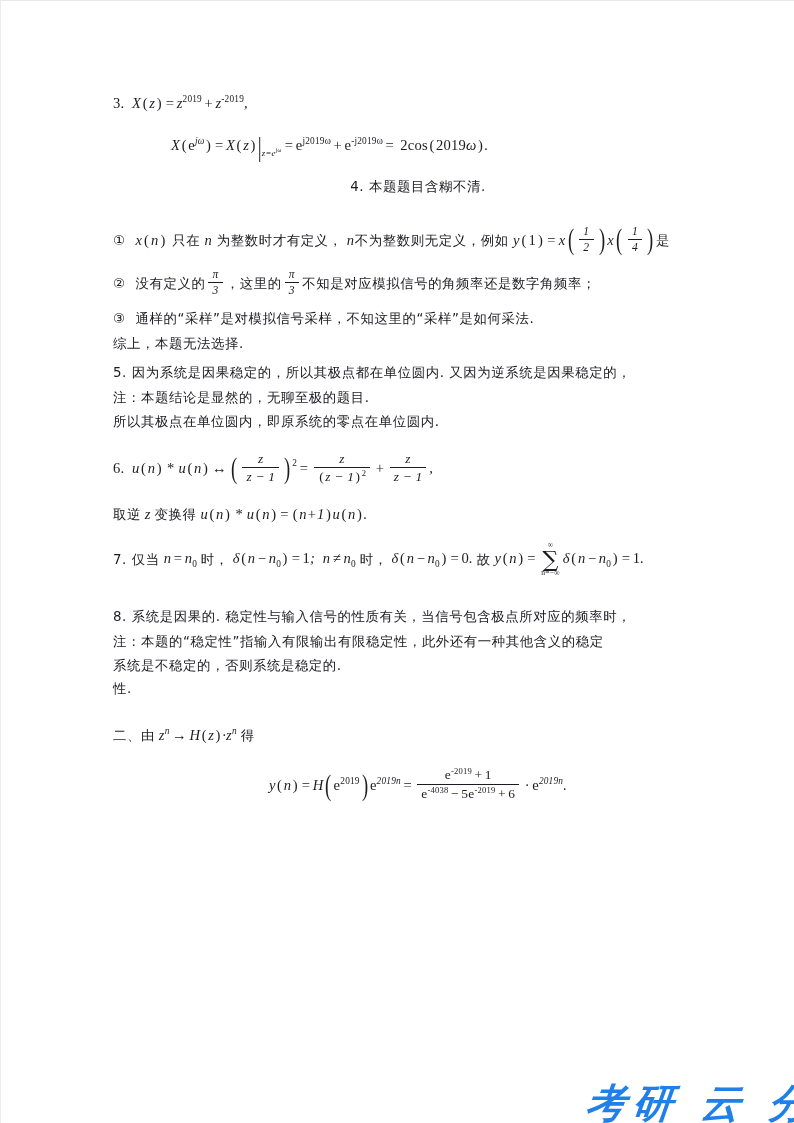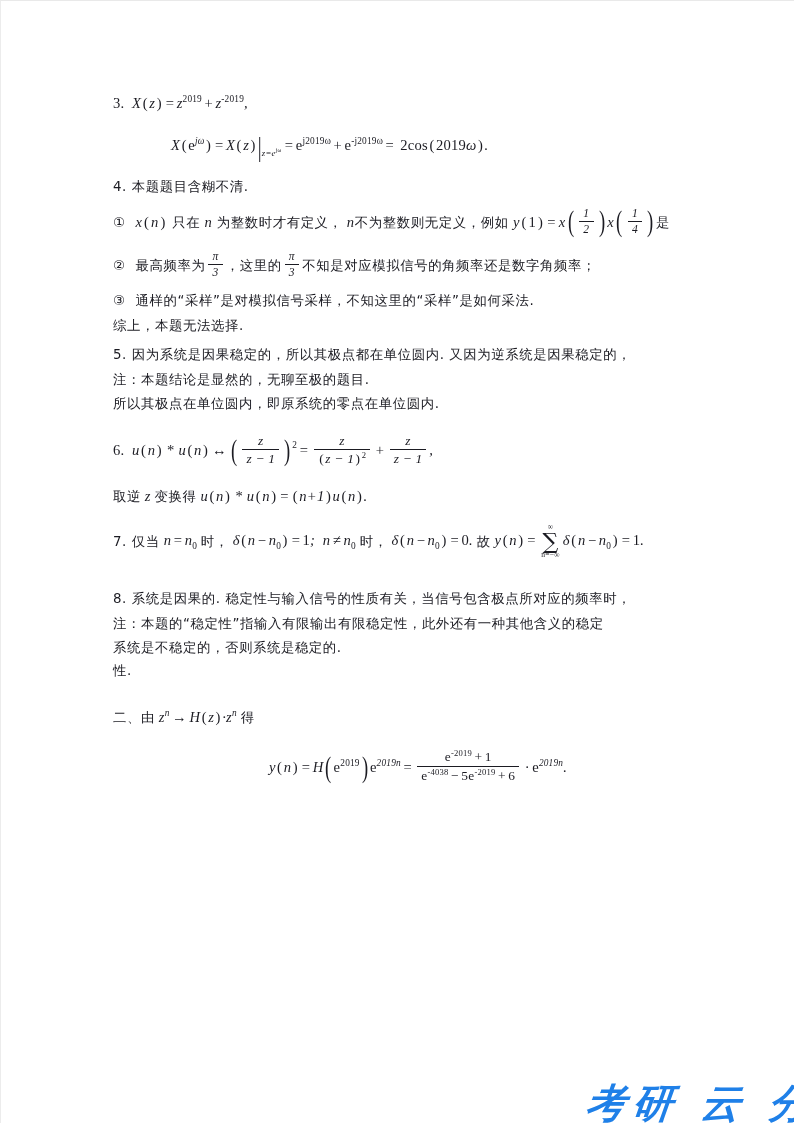--- a/index.html
+++ b/index.html
@@ -31,21 +31,21 @@
     color: #1b1b22;
     line-height: 1.95;
     letter-spacing: 0.2px;
     white-space: nowrap;
   }
   .cn {
     font-family: "DejaVu Sans", "Liberation Sans", sans-serif;
     font-size: 13.4px;
     letter-spacing: 0.6px;
   }
-  .blk { margin-bottom: 2px; }
+  .blk { margin-bottom: 20px; text-align: center; }
   .gap-sm { height: 6px; }
   .gap-md { height: 13px; }
   .gap-lg { height: 20px; }
 
   
   .math {
     font-family: "Liberation Serif", "DejaVu Serif", serif;
     font-style: italic;
     font-size: 14.6px;
     color: #1b1b22;
@@ -203,21 +203,21 @@
     <div class="line cn">
       <span class="circled">①</span>&nbsp;&nbsp;<span class="math">x<span class="opn">(</span>n<span class="opn">)</span></span>&nbsp;<span>只在</span><span class="math">&nbsp;n&nbsp;</span><span>为整数时才有定义，</span><span class="math">&nbsp;n</span><span>不为整数则无定义，例如</span><span class="math">&nbsp;y<span class="opn">(</span><span class="up">1</span><span class="opn">)</span><span class="op">=</span>x<span class="bigparen"><span class="pl">(</span><span class="inner"><span class="frac small"><span class="n">1</span><span class="d">2</span></span></span><span class="pr">)</span></span>x<span class="bigparen"><span class="pl">(</span><span class="inner"><span class="frac small"><span class="n">1</span><span class="d">4</span></span></span><span class="pr">)</span></span></span><span>是</span>
     </div>
 
     <div class="gap-sm"></div>
 
 
     <div class="gap-sm"></div>
 
     <div class="line cn">
-      <span class="circled">②</span>&nbsp;&nbsp;<span>最高频率为</span><span class="math"><span class="frac small"><span class="n">π</span><span class="d">3</span></span></span><span>，这里的</span><span class="math"><span class="frac small"><span class="n">π</span><span class="d">3</span></span></span><span>不知是对应模拟信号的角频率还是数字角频率；</span>
+      <span class="circled">②</span>&nbsp;&nbsp;<span>没有定义的</span><span class="math"><span class="frac small"><span class="n">π</span><span class="d">3</span></span></span><span>，这里的</span><span class="math"><span class="frac small"><span class="n">π</span><span class="d">3</span></span></span><span>不知是对应模拟信号的角频率还是数字角频率；</span>
     </div>
 
     <div class="gap-sm"></div>
 
     <div class="line cn">
       <span class="circled">③</span>&nbsp;&nbsp;<span>通样的“采样”是对模拟信号采样，不知这里的“采样”是如何采法.</span>
     </div>
 
     <div class="line cn" style="line-height:1.6">综上，本题无法选择.</div>
 

